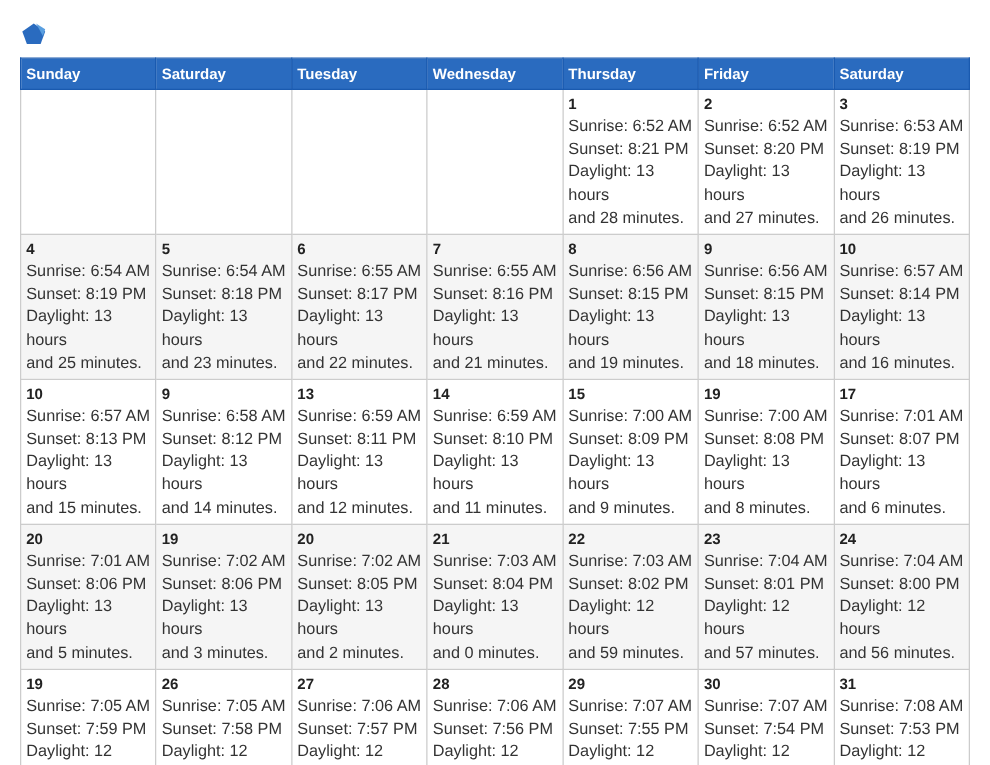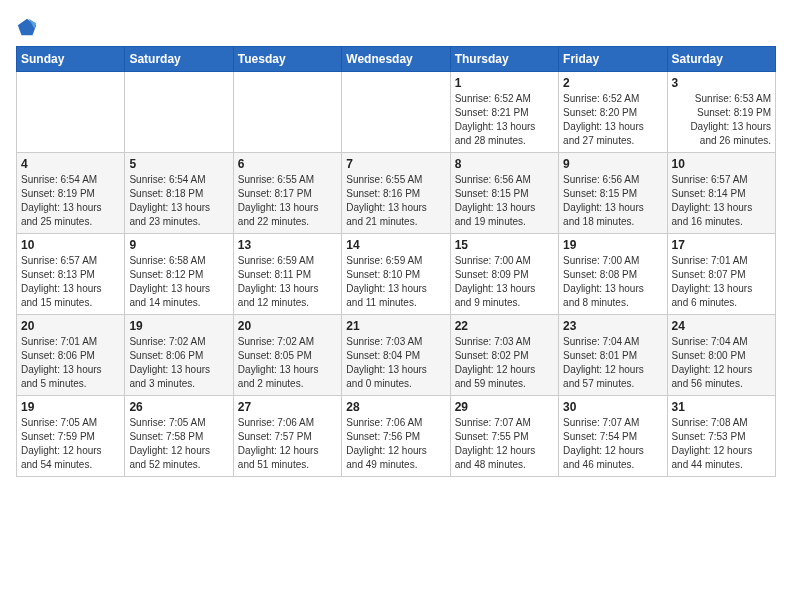--- a/index.html
+++ b/index.html
@@ -77,21 +77,21 @@
     .calendar tr.row-alt td {
       background: #f5f5f5;
     }
     .day-number {
       font-size: 12px;
       font-weight: bold;
       color: #222;
       margin-bottom: 2px;
     }
     .day-info {
-      font-size: 10px;
+      font-size: 13px;
       line-height: 1.4;
       color: #333;
     }
     .empty-cell {
       background: #fff !important;
     }
   </style>
 </head>
 <body>
 
@@ -139,21 +139,21 @@
         </td>
         <td>
           <div class="day-number">2</div>
           <div class="day-info" style="white-space: pre-line;">Sunrise: 6:52 AM
 Sunset: 8:20 PM
 Daylight: 13 hours
 and 27 minutes.</div>
         </td>
         <td>
           <div class="day-number">3</div>
-          <div class="day-info" style="white-space: pre-line; text-align: right;">Sunrise: 6:53 AM
+          <div class="day-info" style="white-space: pre-line;">Sunrise: 6:53 AM
 Sunset: 8:19 PM
 Daylight: 13 hours
 and 26 minutes.</div>
         </td>
       </tr>
       <tr class="row-alt">
         <td>
           <div class="day-number">4</div>
           <div class="day-info" style="white-space: pre-line;">Sunrise: 6:54 AM
 Sunset: 8:19 PM

